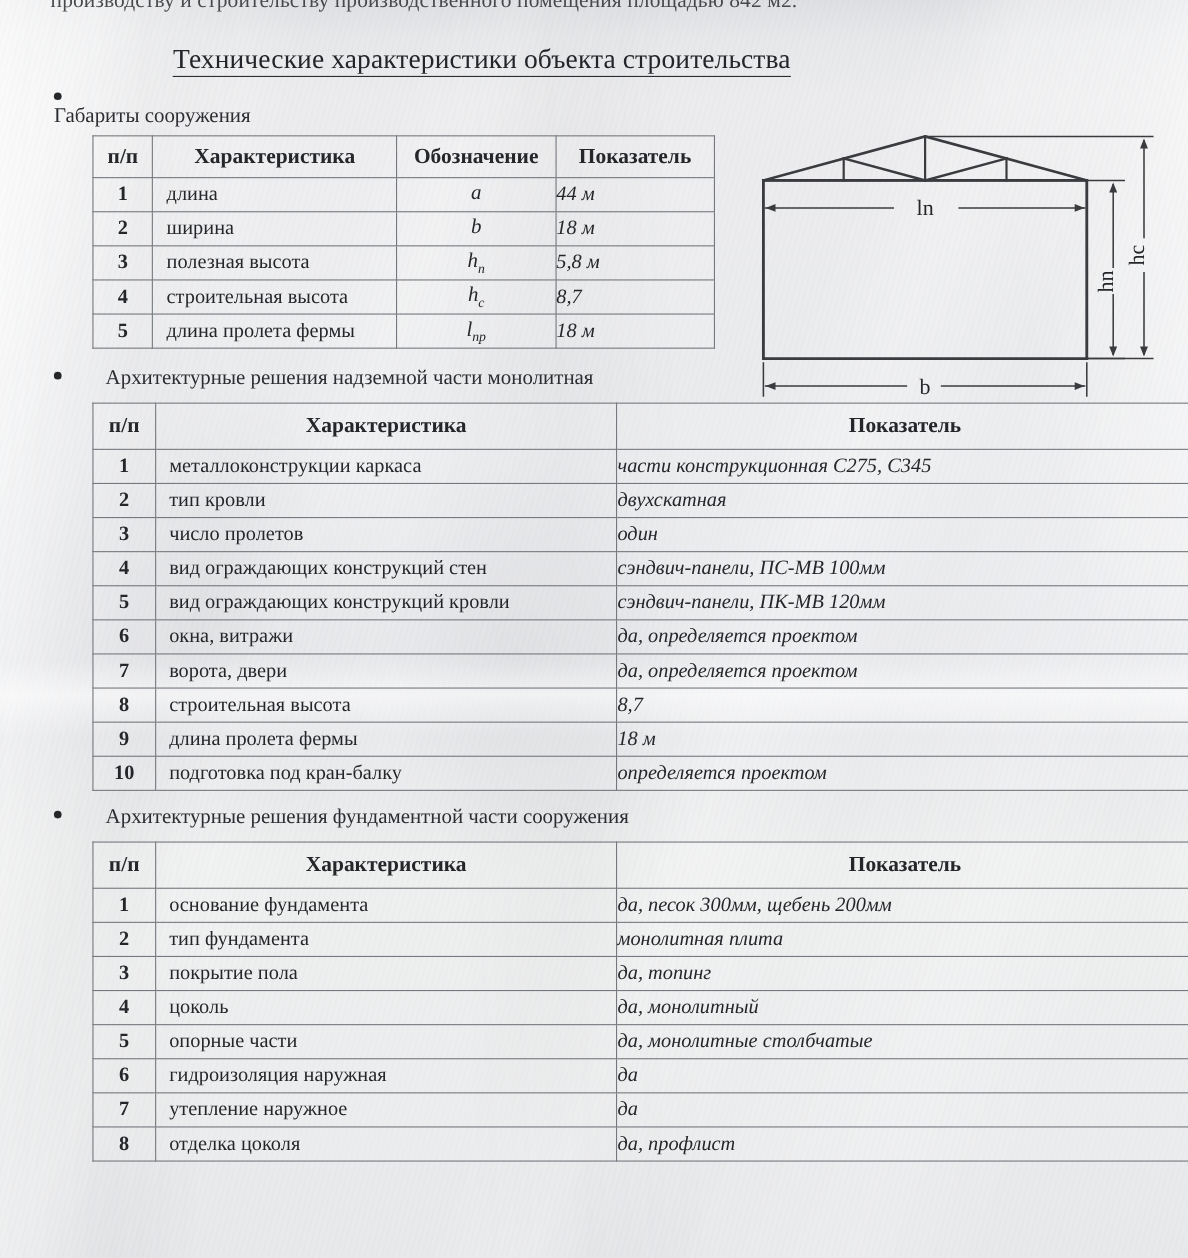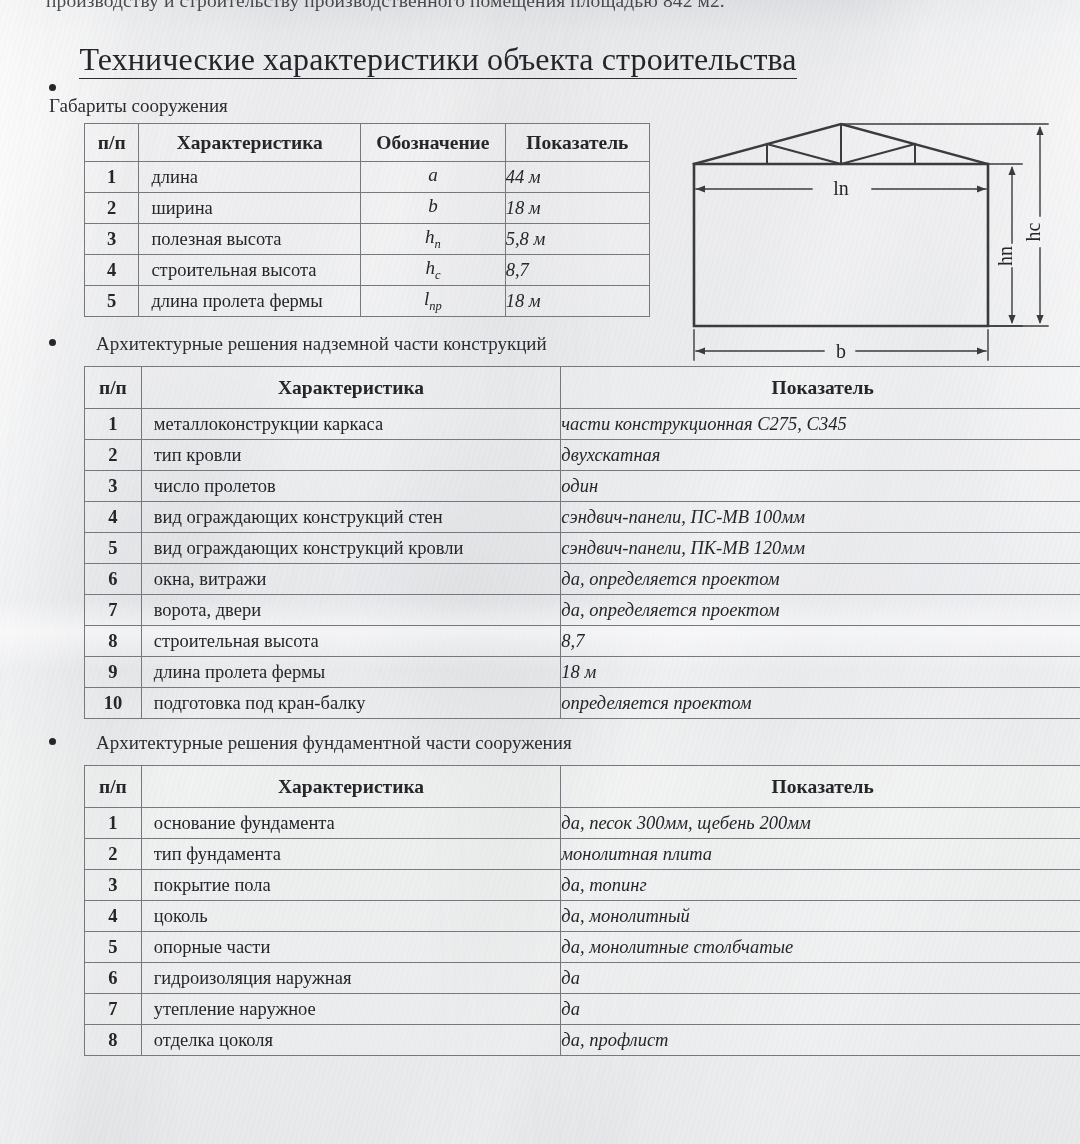--- a/index.html
+++ b/index.html
@@ -95,21 +95,21 @@
     opacity: .92;
   }
 
   
   .doc-title {
     position: absolute;
     left: 0;
     top: 41px;
     width: 876px;
     text-align: center;
-    font-size: 32px;
+    font-size: 25px;
     letter-spacing: .1px;
     color: #24252a;
   }
   .doc-title span {
     border-bottom: 1.6px solid #2b2c30;
     padding-bottom: 1px;
   }
 
   
   .bullet-head {
@@ -316,21 +316,21 @@
 
       <text id="lbl-ln" x="181" y="87" text-anchor="middle" font-family="Liberation Serif, serif" font-size="20" fill="#25262a">ln</text>
       <text id="lbl-hn" x="352" y="148" text-anchor="middle" font-family="Liberation Serif, serif" font-size="20" fill="#25262a" transform="rotate(-90 352 148)">hn</text>
       <text id="lbl-hc" x="380" y="124" text-anchor="middle" font-family="Liberation Serif, serif" font-size="20" fill="#25262a" transform="rotate(-90 380 124)">hc</text>
       <text id="lbl-b" x="181" y="250" text-anchor="middle" font-family="Liberation Serif, serif" font-size="20" fill="#25262a">b</text>
     </svg>
   </div>
 
   <div class="bullet-head" style="left:49px; top:333px;">
     <span class="dot"></span>
-    <span>Архитектурные решения надземной части конструкций</span>
+    <span>Архитектурные решения надземной части монолитная</span>
   </div>
 
   <table id="tbl-above">
     <thead>
       <tr>
         <th class="w-num">п/п</th>
         <th class="w-name">Характеристика</th>
         <th class="w-val">Показатель</th>
       </tr>
     </thead>

